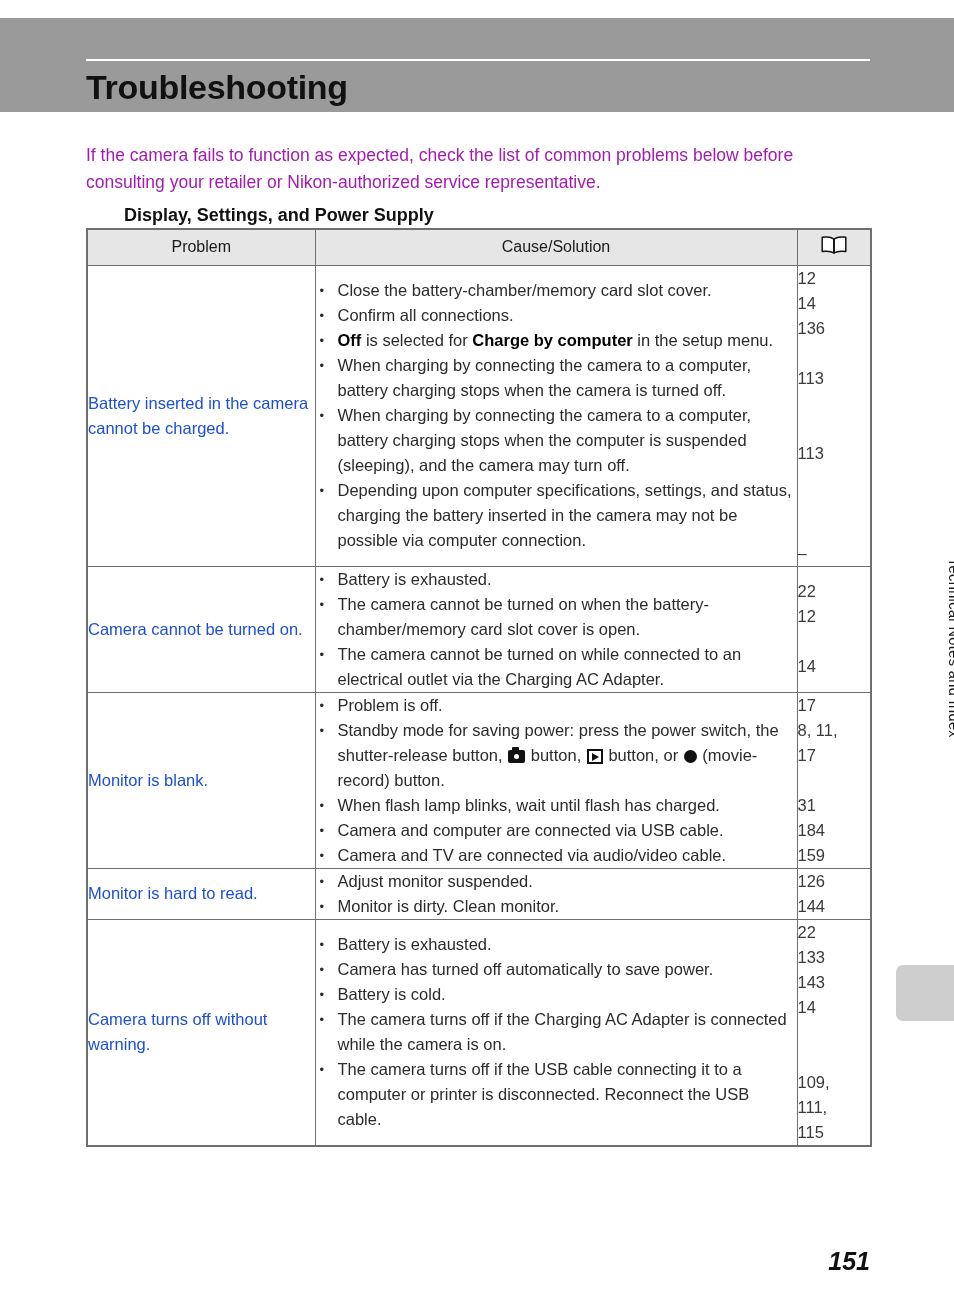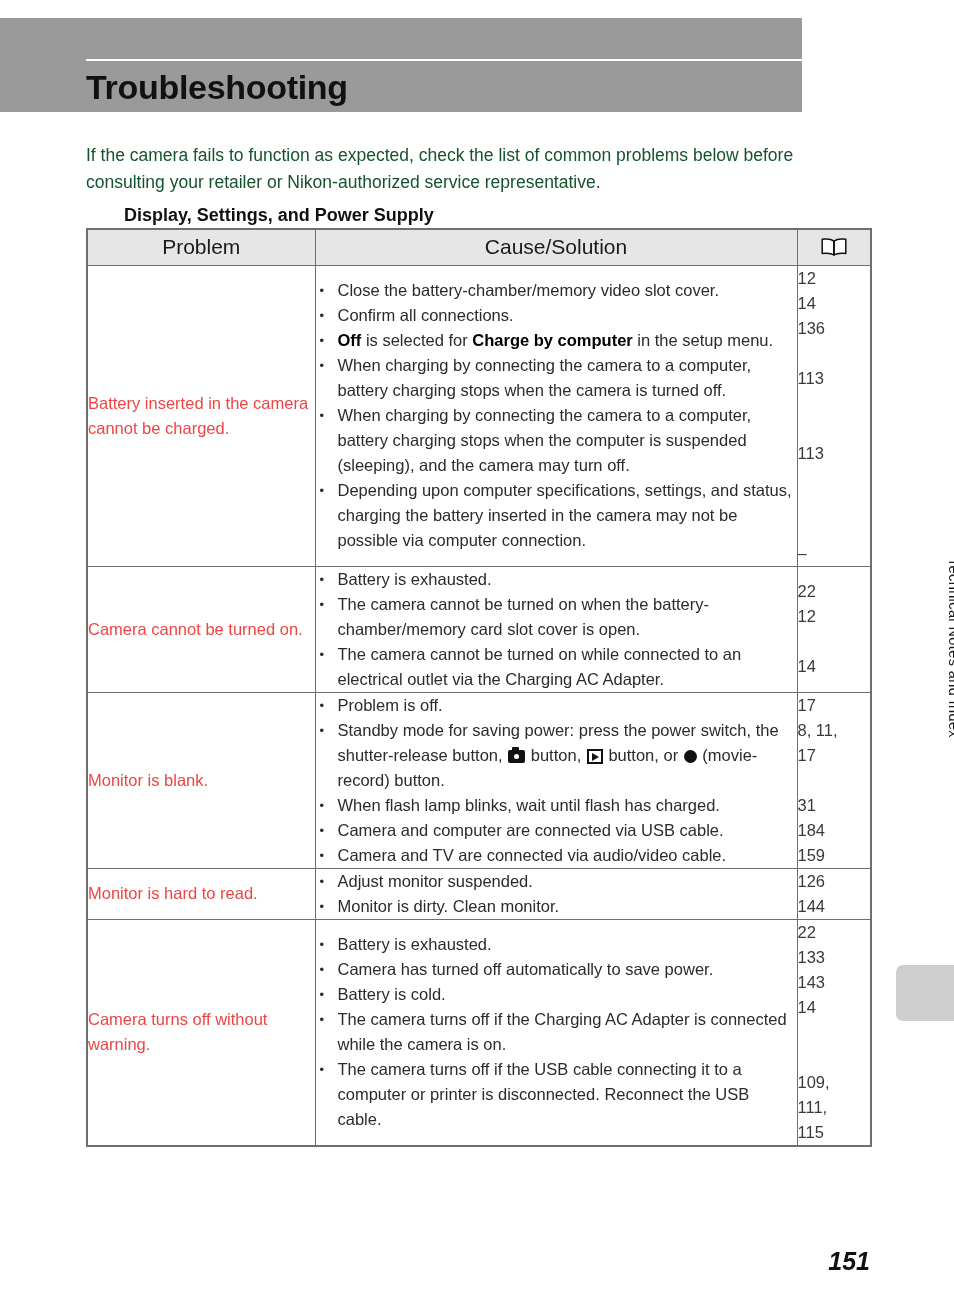--- a/index.html
+++ b/index.html
@@ -12,21 +12,21 @@
     position: relative;
     font-family: "Liberation Sans", sans-serif;
     color: #1a1a1a;
     overflow: hidden;
   }
 
   
   .header-band {
     position: absolute;
     left: 0; top: 18px;
-    width: 802px; height: 94px;
+    width: 954px; height: 94px;
     background: #9a9a9a;
   }
   .header-rule {
     position: absolute;
     left: 86px; top: 41px;
     width: 784px; height: 2px;
     background: #ffffff;
   }
   .chapter-title {
     position: absolute;
@@ -38,21 +38,21 @@
     line-height: 1.05;
   }
 
   
   .intro {
     position: absolute;
     left: 86px; top: 124px;
     width: 790px;
     font-size: 17.5px;
     line-height: 27px;
-    color: #14532d;
+    color: #a21caf;
   }
 
   
   .subhead {
     position: absolute;
     left: 86px; top: 190px;
     font-size: 18px;
     font-weight: bold;
     color: #111111;
     margin-left: 38px;
@@ -74,33 +74,33 @@
   table.tshoot col.c3 { width: 74px; }
 
   table.tshoot th, table.tshoot td {
     border: 1px solid #6f6f6f;
     vertical-align: middle;
     padding: 0;
   }
   table.tshoot thead th {
     background: #e6e6e6;
     height: 36px;
-    font-size: 21px;
+    font-size: 16px;
     font-weight: normal;
     color: #1a1a1a;
     text-align: center;
   }
   
   table.tshoot { border: 2px solid #6f6f6f; }
 
   td.problem {
     padding: 10px 12px 10px 10px;
     font-size: 16.5px;
     line-height: 25px;
-    color: #ef4444;
+    color: #1d4ed8;
   }
   td.cause {
     padding: 9px 10px 9px 10px;
   }
   td.pages {
     padding: 9px 0 9px 10px;
     vertical-align: top;
     font-size: 16.5px;
     line-height: 25px;
     color: #3a3a3a;
@@ -260,21 +260,21 @@
             </svg>
           </span>
         </th>
       </tr>
     </thead>
     <tbody id="tbody">
         <tr>
           <td class="problem">Battery inserted in the camera cannot be charged.</td>
           <td class="cause">
             <ul class="causes">
-              <li><span>Close the battery-chamber/memory video slot cover.</span></li>
+              <li><span>Close the battery-chamber/memory card slot cover.</span></li>
               <li><span>Confirm all connections.</span></li>
               <li><span><b>Off</b></span><span> is selected for </span><span><b>Charge by computer</b></span><span> in the setup menu.</span></li>
               <li><span>When charging by connecting the camera to a computer, battery charging stops when the camera is turned off.</span></li>
               <li><span>When charging by connecting the camera to a computer, battery charging stops when the computer is suspended (sleeping), and the camera may turn off.</span></li>
               <li><span>Depending upon computer specifications, settings, and status, charging the battery inserted in the camera may not be possible via computer connection.</span></li>
             </ul>
           </td>
           <td class="pages">
             <ul class="pagelist">
               <li>12</li>

